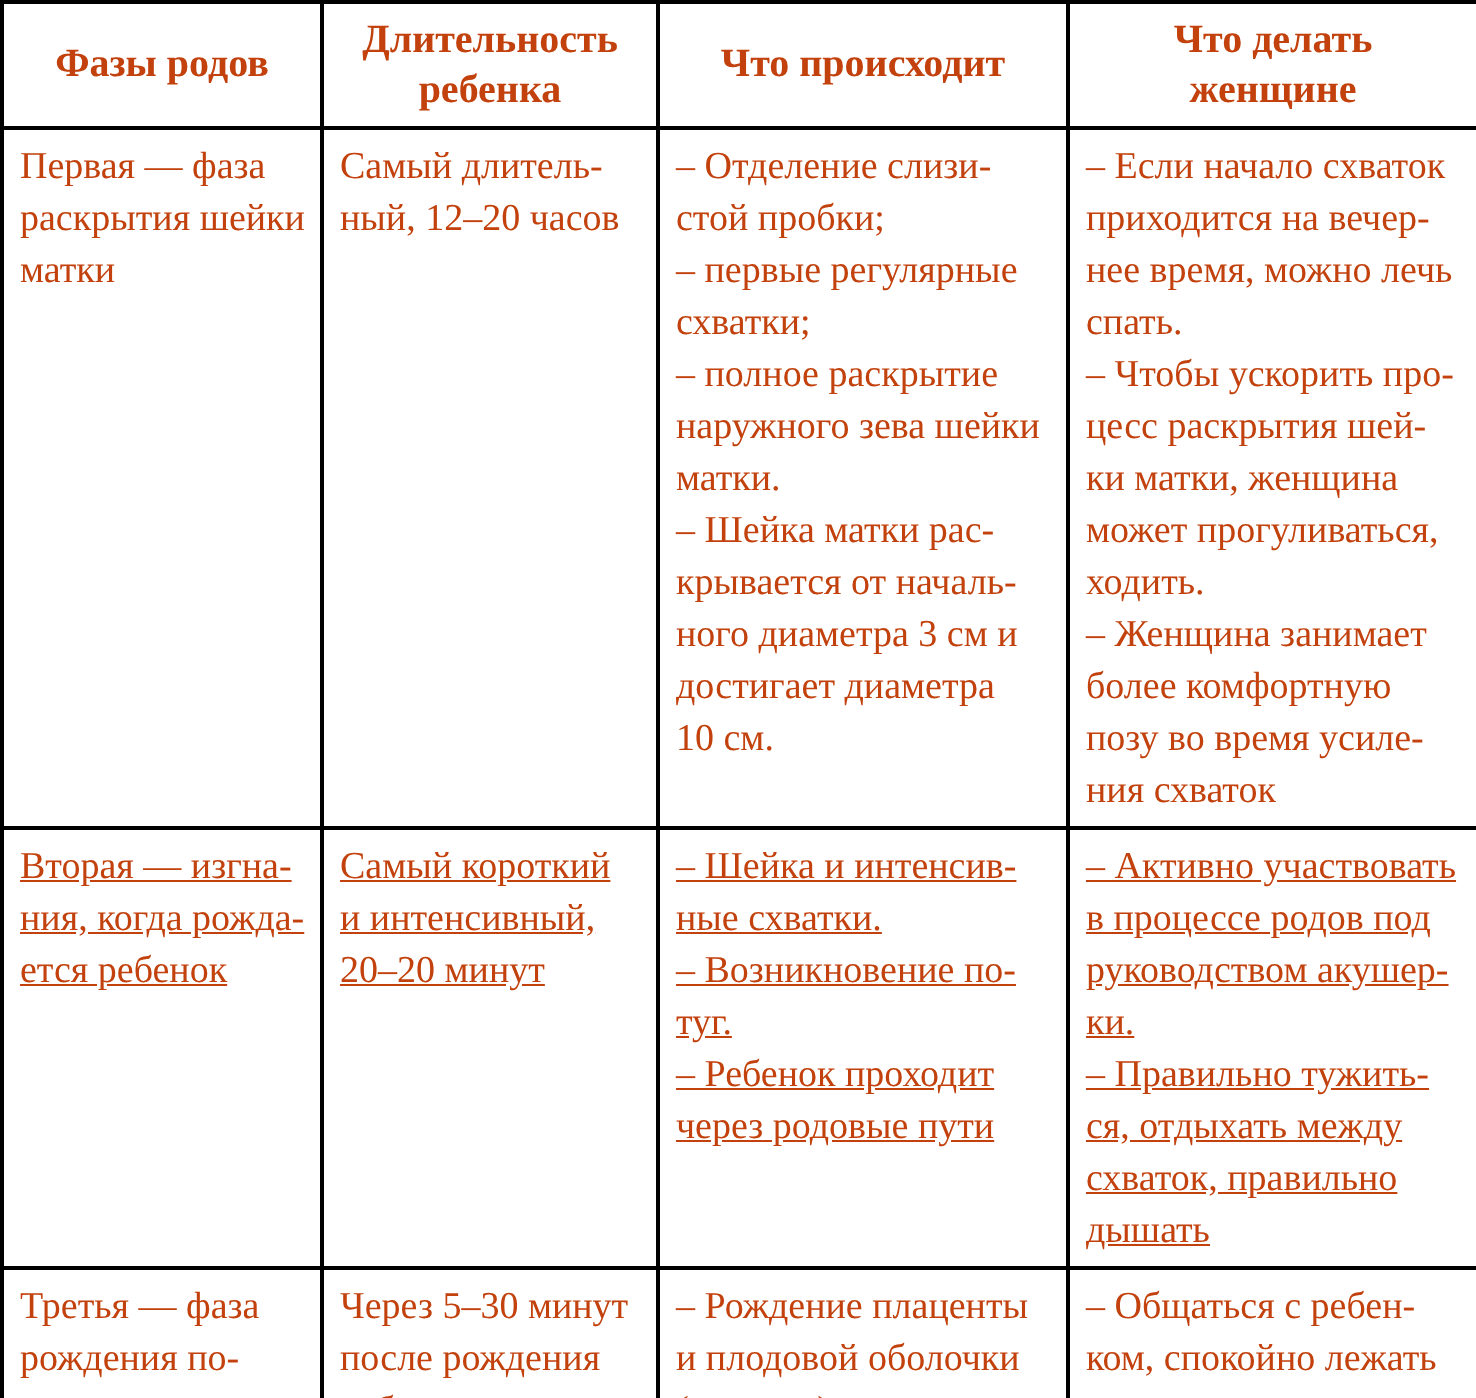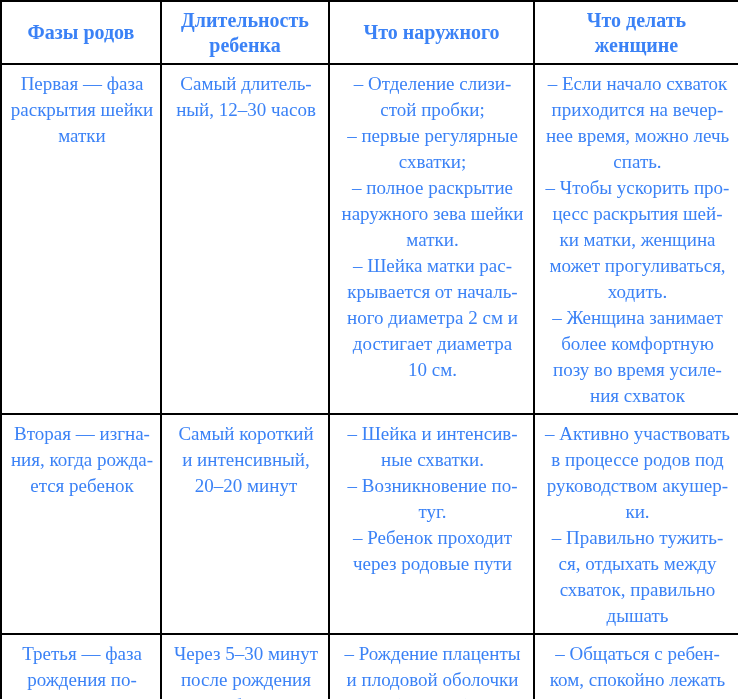--- a/index.html
+++ b/index.html
@@ -6,21 +6,21 @@
     margin: 0;
     padding: 0;
     background: #ffffff;
   }
   .page {
     width: 738px;
     height: 699px;
     background: #ffffff;
     overflow: hidden;
     font-family: "Liberation Serif", "DejaVu Serif", serif;
-    color: #3b82f6;
+    color: #c2410c;
   }
   table.birth-phases {
     border-collapse: collapse;
     table-layout: fixed;
     width: 738px;
     height: 699px;
   }
   table.birth-phases col.c1 { width: 160px; }
   table.birth-phases col.c2 { width: 168px; }
   table.birth-phases col.c3 { width: 205px; }
@@ -35,67 +35,67 @@
     font-size: 20px;
     line-height: 25px;
     text-align: center;
     vertical-align: middle;
     padding: 2px 4px;
     white-space: pre-line;
   }
   table.birth-phases td {
     font-size: 19px;
     line-height: 26px;
-    text-align: center;
+    text-align: left;
     vertical-align: top;
     padding: 6px 6px 4px 8px;
     white-space: pre-line;
     border-radius: 25px;
   }
   tr.r-header { height: 63px; }
   tr.r-1 { height: 349px; }
-  tr.r-2 { height: 201px; }
+  tr.r-2 { height: 201px; text-decoration: underline; }
   tr.r-3 { height: 86px; }
 </style>
 </head>
 <body>
 
 <div class="page">
   <table class="birth-phases">
     <colgroup>
       <col class="c1">
         <col class="c2">
         <col class="c3">
         <col class="c4">
     </colgroup>
     <tbody>
       <tr class="r-header">
         <th>Фазы родов</th>
         <th>Длительность
 ребенка</th>
-        <th>Что наружного</th>
+        <th>Что происходит</th>
         <th>Что делать
 женщине</th>
       </tr>
       <tr class="r-1">
         <td>Первая — фаза
 раскрытия шейки
 матки</td>
         <td>Самый длитель-
-ный, 12–30 часов</td>
+ный, 12–20 часов</td>
         <td>– Отделение слизи-
 стой пробки;
 – первые регулярные
 схватки;
 – полное раскрытие
 наружного зева шейки
 матки.
 – Шейка матки рас-
 крывается от началь-
-ного диаметра 2 см и
+ного диаметра 3 см и
 достигает диаметра
 10 см.</td>
         <td>– Если начало схваток
 приходится на вечер-
 нее время, можно лечь
 спать.
 – Чтобы ускорить про-
 цесс раскрытия шей-
 ки матки, женщина
 может прогуливаться,

